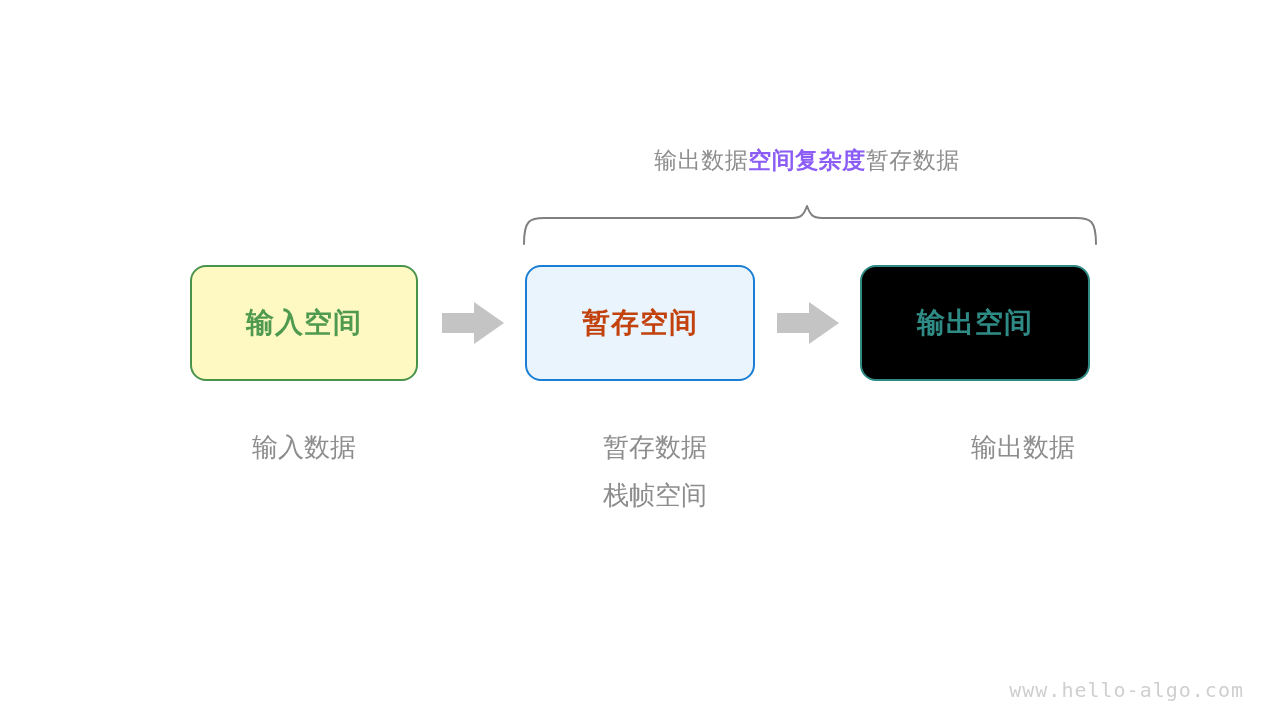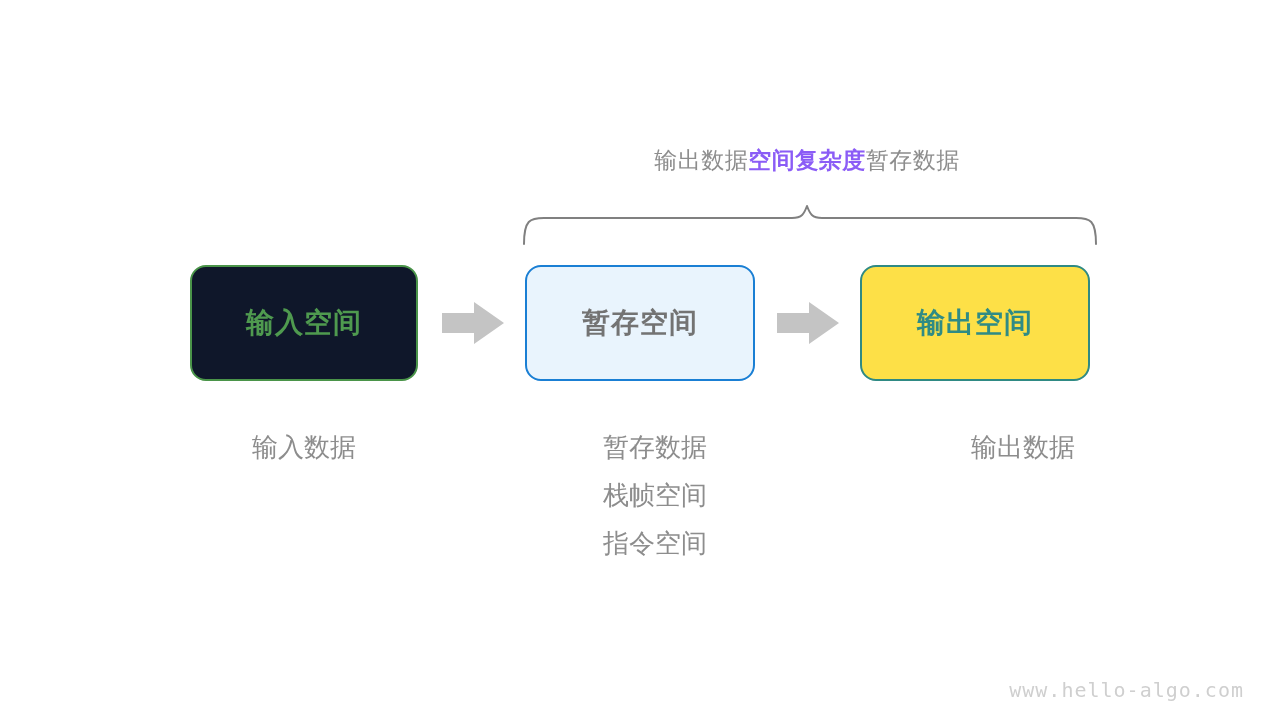--- a/index.html
+++ b/index.html
@@ -74,27 +74,27 @@
     display: flex;
     align-items: center;
     justify-content: center;
   }
   .box-label {
     font-size: 28px;
     font-weight: bold;
     letter-spacing: 1px;
   }
 
-  .box-input   { left: 190px; width: 228px; border-color: #4a9449; background: #0f172a; }
+  .box-input   { left: 190px; width: 228px; border-color: #4a9449; background: #fef9c3; }
   .box-input   .box-label { color: #4f9a4f; }
 
   .box-temp    { left: 525px; width: 230px; border-color: #1a7fd4; background: #e9f4fd; }
-  .box-temp    .box-label { color: #737373; }
+  .box-temp    .box-label { color: #c2410c; }
 
-  .box-output  { left: 860px; width: 230px; border-color: #2f8a84; background: #fde047; }
+  .box-output  { left: 860px; width: 230px; border-color: #2f8a84; background: #000000; }
   .box-output  .box-label { color: #2f8b85; }
 
   
   .arrow {
     position: absolute;
     top: 301px;
     width: 62px;
     height: 44px;
   }
   .arrow-1 { left: 442px; }
@@ -171,21 +171,20 @@
     <polygon points="0,12 32,12 32,1 62,22 32,43 32,32 0,32" fill="#c4c4c4"></polygon>
   </svg>
 
   <div class="notes-col notes-input">
     <span class="note-line">输入数据</span>
   </div>
 
   <div class="notes-col notes-temp">
     <span class="note-line">暂存数据</span>
     <span class="note-line">栈帧空间</span>
-    <span class="note-line">指令空间</span>
   </div>
 
   <div class="notes-col notes-output">
     <span class="note-line">输出数据</span>
   </div>
 
   <div class="watermark">www.hello-algo.com</div>
 
 </div>
 

